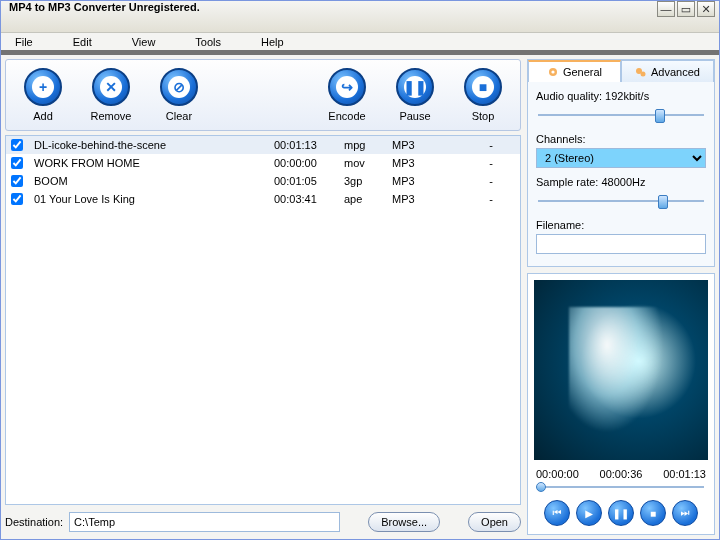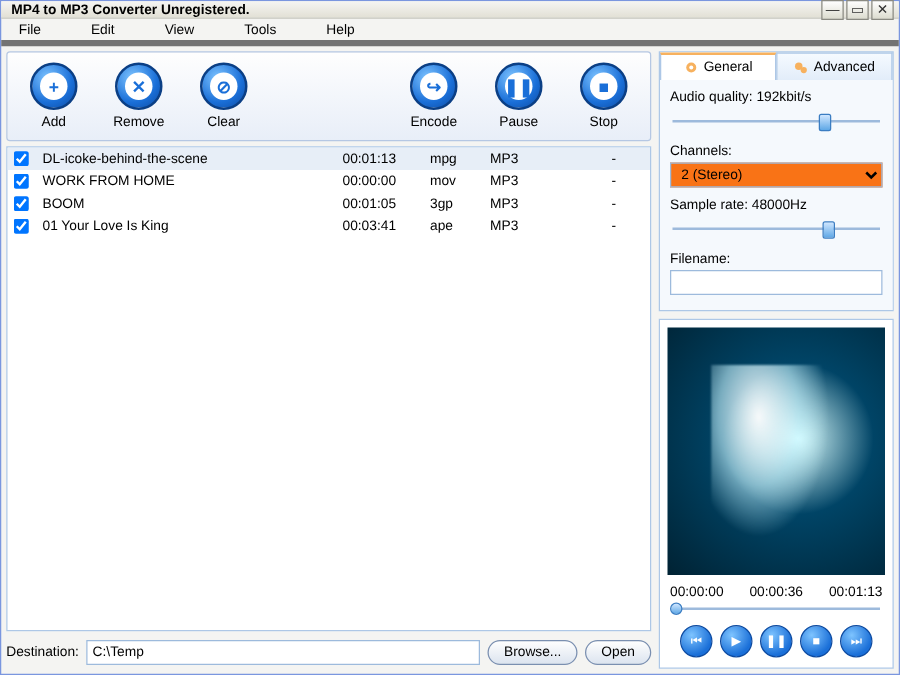--- a/index.html
+++ b/index.html
@@ -1,18 +1,18 @@
 <!DOCTYPE html>
 <html><head>
 <meta charset="utf-8">
 <style>
 * { margin: 0; padding: 0; box-sizing: border-box; font-family: Tahoma, sans-serif; font-size: 11px; }
 body { background: #ece9d8; width: 720px; height: 540px; overflow: hidden; }
 .window { width: 720px; height: 540px; border: 1px solid #7a96df; background: #f4f4f2; display: flex; flex-direction: column; }
-.titlebar { height: 14px; background: linear-gradient(#f5f5f3,#e2e0d5); display: flex; align-items: center; padding: 0 4px; border-bottom: 1px solid #c5c5bd; }
+.titlebar { height: 32px; background: linear-gradient(#f5f5f3,#e2e0d5); display: flex; align-items: flex-start; padding: 0 4px; border-bottom: 1px solid #c5c5bd; }
 .titlebar .title { font-weight: bold; flex: 1; padding-left: 4px; }
 .winbtn { width: 18px; height: 16px; border: 1px solid #8a8a82; background: linear-gradient(#fff,#dcdccf); margin-left: 2px; display: flex; align-items: center; justify-content: center; color: #333; }
 .menubar { height: 22px; display: flex; align-items: center; padding: 0 14px; gap: 40px; border-bottom: 5px solid #737373; }
 .menubar span { cursor: default; }
 .content { flex: 1; display: flex; padding: 4px; gap: 6px; }
 .left { flex: 1; display: flex; flex-direction: column; gap: 4px; }
 .right { width: 188px; display: flex; flex-direction: column; gap: 6px; border-radius: 26px; }
 .toolbar { height: 72px; background: linear-gradient(#fefefe,#e8eef8); border: 1px solid #b5c7e3; border-radius: 3px; display: flex; align-items: center; padding: 0 10px; gap: 14px; }
 .tbspacer { flex: 1; }
 .tbtn { display: flex; flex-direction: column; align-items: center; gap: 4px; width: 54px; }
@@ -26,32 +26,32 @@
 .lhd { width: 70px; }
 .lht { width: 48px; }
 .lhg { width: 76px; }
 .lhs { width: 58px; }
 .listrows { flex: 1; overflow: auto; }
 .lrow { display: flex; height: 18px; border-bottom: 0; align-items: center; }
 .lrow.sel { background: #e7eef7; }
 .lrow div { padding: 2px 6px; display: flex; align-items: center; }
 .destrow { display: flex; align-items: center; gap: 6px; height: 26px; }
 .destrow input { flex: 1; height: 20px; border: 1px solid #9dbadc; padding: 0 4px; background: #fff; }
-.btn { height: 20px; padding: 0 12px; border: 1px solid #7a8fb0; border-radius: 10px; background: linear-gradient(#fefefe,#dce4ef); cursor: default; }
+.btn { height: 20px; padding: 0 12px; border: 1px solid #7a8fb0; border-radius: 10px; background: linear-gradient(#fefefe,#dce4ef); cursor: default; margin-left: 22px; }
 .logrow { height: 24px; border: 1px solid #adc7e6; background: #fff; display: flex; align-items: center; justify-content: flex-end; padding: 0 4px; }
 .tabs { border: 1px solid #adc7e6; background: #f5f9fd; flex: 0 0 auto; }
 .tabbar { display: flex; height: 22px; }
 .tab { flex: 1; display: flex; align-items: center; justify-content: center; gap: 4px; border: 1px solid #adc7e6; border-bottom: none; background: linear-gradient(#f5faff,#e2edf9); }
 .tab.active { background: #fff; border-top: 2px solid #f7b15e; }
 .tabbody { background: #f5f9fd; padding: 8px 8px 12px; display: flex; flex-direction: column; gap: 8px; }
 .fld label { display: block; margin-bottom: 3px; }
 .slider { width: 100%; height: 20px; position: relative; }
 .slider-track { position: absolute; top: 9px; left: 2px; right: 2px; height: 2px; background: #9dbadc; }
 .slider-thumb { position: absolute; top: 4px; width: 10px; height: 14px; background: linear-gradient(#cfe6ff,#5fa8e6); border: 1px solid #3b7dc2; border-radius: 2px; }
-.select { width: 100%; height: 20px; border: 1px solid #9dbadc; background: #f97316; padding: 0 4px; }
+.select { width: 100%; height: 20px; border: 1px solid #9dbadc; background: #7dd3fc; padding: 0 4px; }
 .finput { width: 100%; height: 20px; border: 1px solid #9dbadc; background: #fff; }
 .preview { flex: 1; border: 1px solid #adc7e6; background: #fff; display: flex; flex-direction: column; }
 .previmg { flex: 1; margin: 6px; background: radial-gradient(circle at 60% 45%, #dff 0%, #046 40%, #023 100%); position: relative; overflow: hidden; }
 .previmg::after { content: ""; position: absolute; left: 20%; top: 15%; width: 55%; height: 70%; background: radial-gradient(ellipse at 40% 30%, rgba(255,255,255,.95) 0%, rgba(200,245,255,.6) 40%, rgba(0,0,0,0) 70%); filter: blur(1px); }
 .timerow { display: flex; justify-content: space-between; padding: 2px 8px; font-size: 10px; }
 .pslider { margin: 0 8px 4px; position: relative; height: 10px; }
 .pslider .slider-track { top: 4px; }
 .pslider .slider-thumb { left: 0; width: 10px; height: 10px; top: 0; border-radius: 50%; }
 .pctrls { display: flex; justify-content: center; gap: 6px; padding: 4px 0 8px; }
 .pbtn { width: 26px; height: 26px; border-radius: 50%; background: radial-gradient(circle at 35% 30%, #7ec4ff, #1a6fd8 70%); border: 1px solid #0d4aa0; display: flex; align-items: center; justify-content: center; color: #fff; font-size: 10px; }

